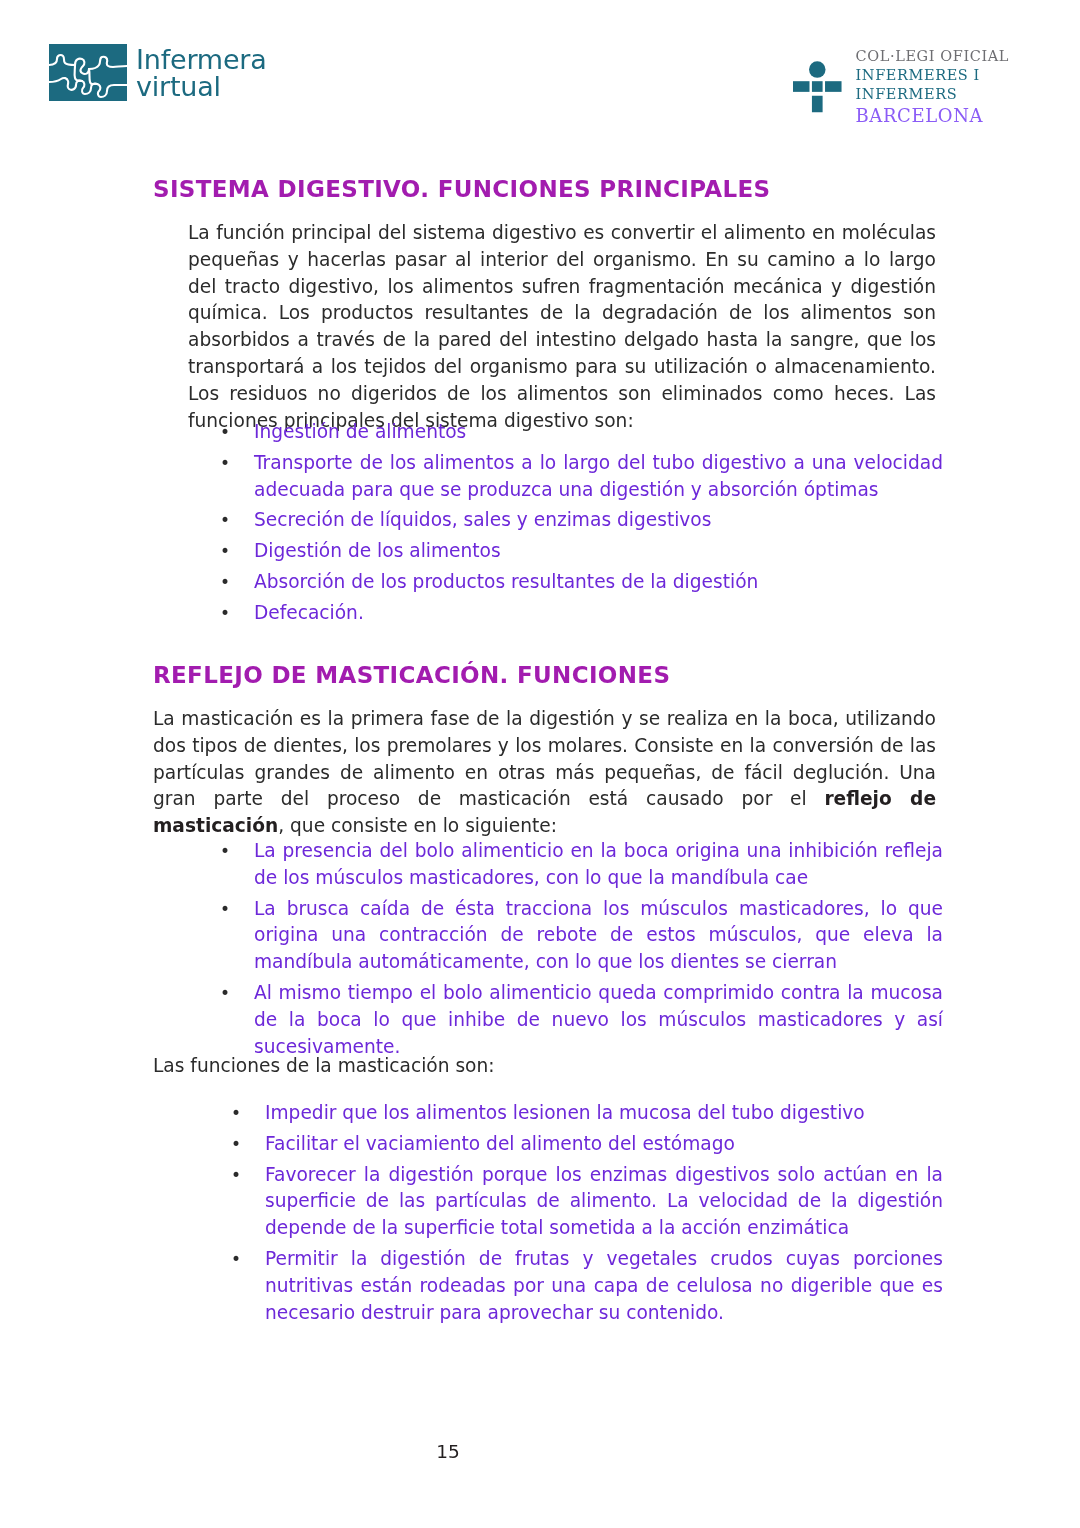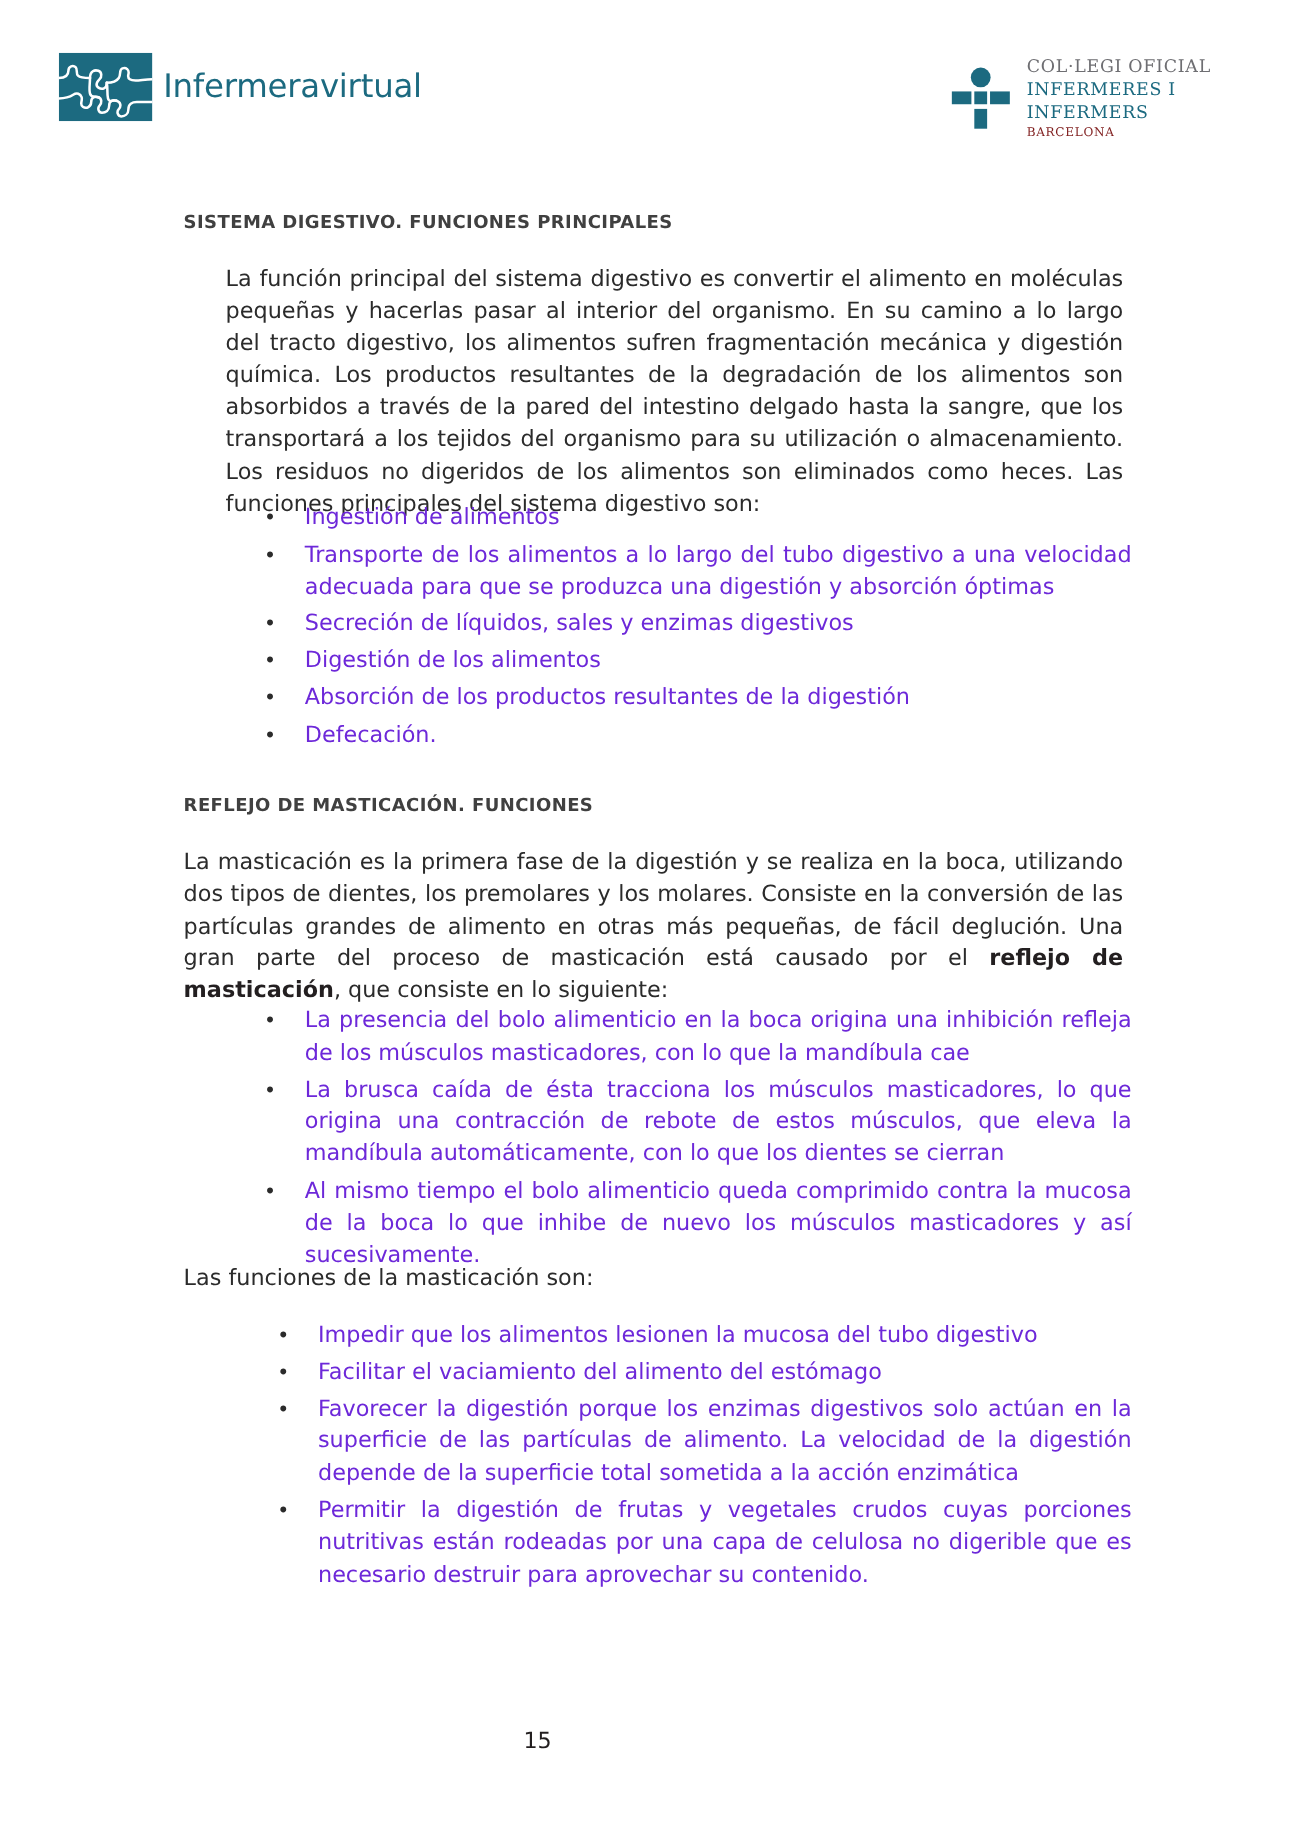--- a/index.html
+++ b/index.html
@@ -36,21 +36,21 @@
     align-items: center;
     gap: 9px;
   }
   .puzzle-mark {
     width: 78px;
     height: 57px;
     display: block;
   }
   .logo-left-words {
     display: flex;
-    flex-direction: row;
+    flex-direction: column;
     line-height: 1.0;
   }
   .logo-left-words span {
     font-family: "DejaVu Sans", "Liberation Sans", sans-serif;
     font-size: 27px;
     color: #1c6a80;
     letter-spacing: -0.2px;
   }
   .logo-left-words .l2 { margin-top: 0; }
 
@@ -77,39 +77,39 @@
     font-size: 14.5px;
     color: #6e6e72;
     letter-spacing: 0.6px;
   }
   .logo-right-words .r2 {
     font-size: 14.5px;
     color: #1c6a80;
     letter-spacing: 0.6px;
   }
   .logo-right-words .r3 {
-    font-size: 10px;
-    color: #7f1d1d;
+    font-size: 18px;
+    color: #8b5cf6;
     letter-spacing: 0.6px;
   }
 
   
   .content {
     position: absolute;
     left: 0;
     top: 0;
     width: 1080px;
   }
   .section-heading {
     position: absolute;
     left: 153px;
-    font-size: 15px;
+    font-size: 23px;
     font-weight: bold;
     letter-spacing: 0.35px;
-    color: #404040;
+    color: #a21caf;
     white-space: nowrap;
   }
   .para {
     position: absolute;
     font-size: 18.6px;
     line-height: 26.8px;
     text-align: justify;
     color: #2b2b2b;
   }
   .para b { font-weight: bold; color: #231f20; }

